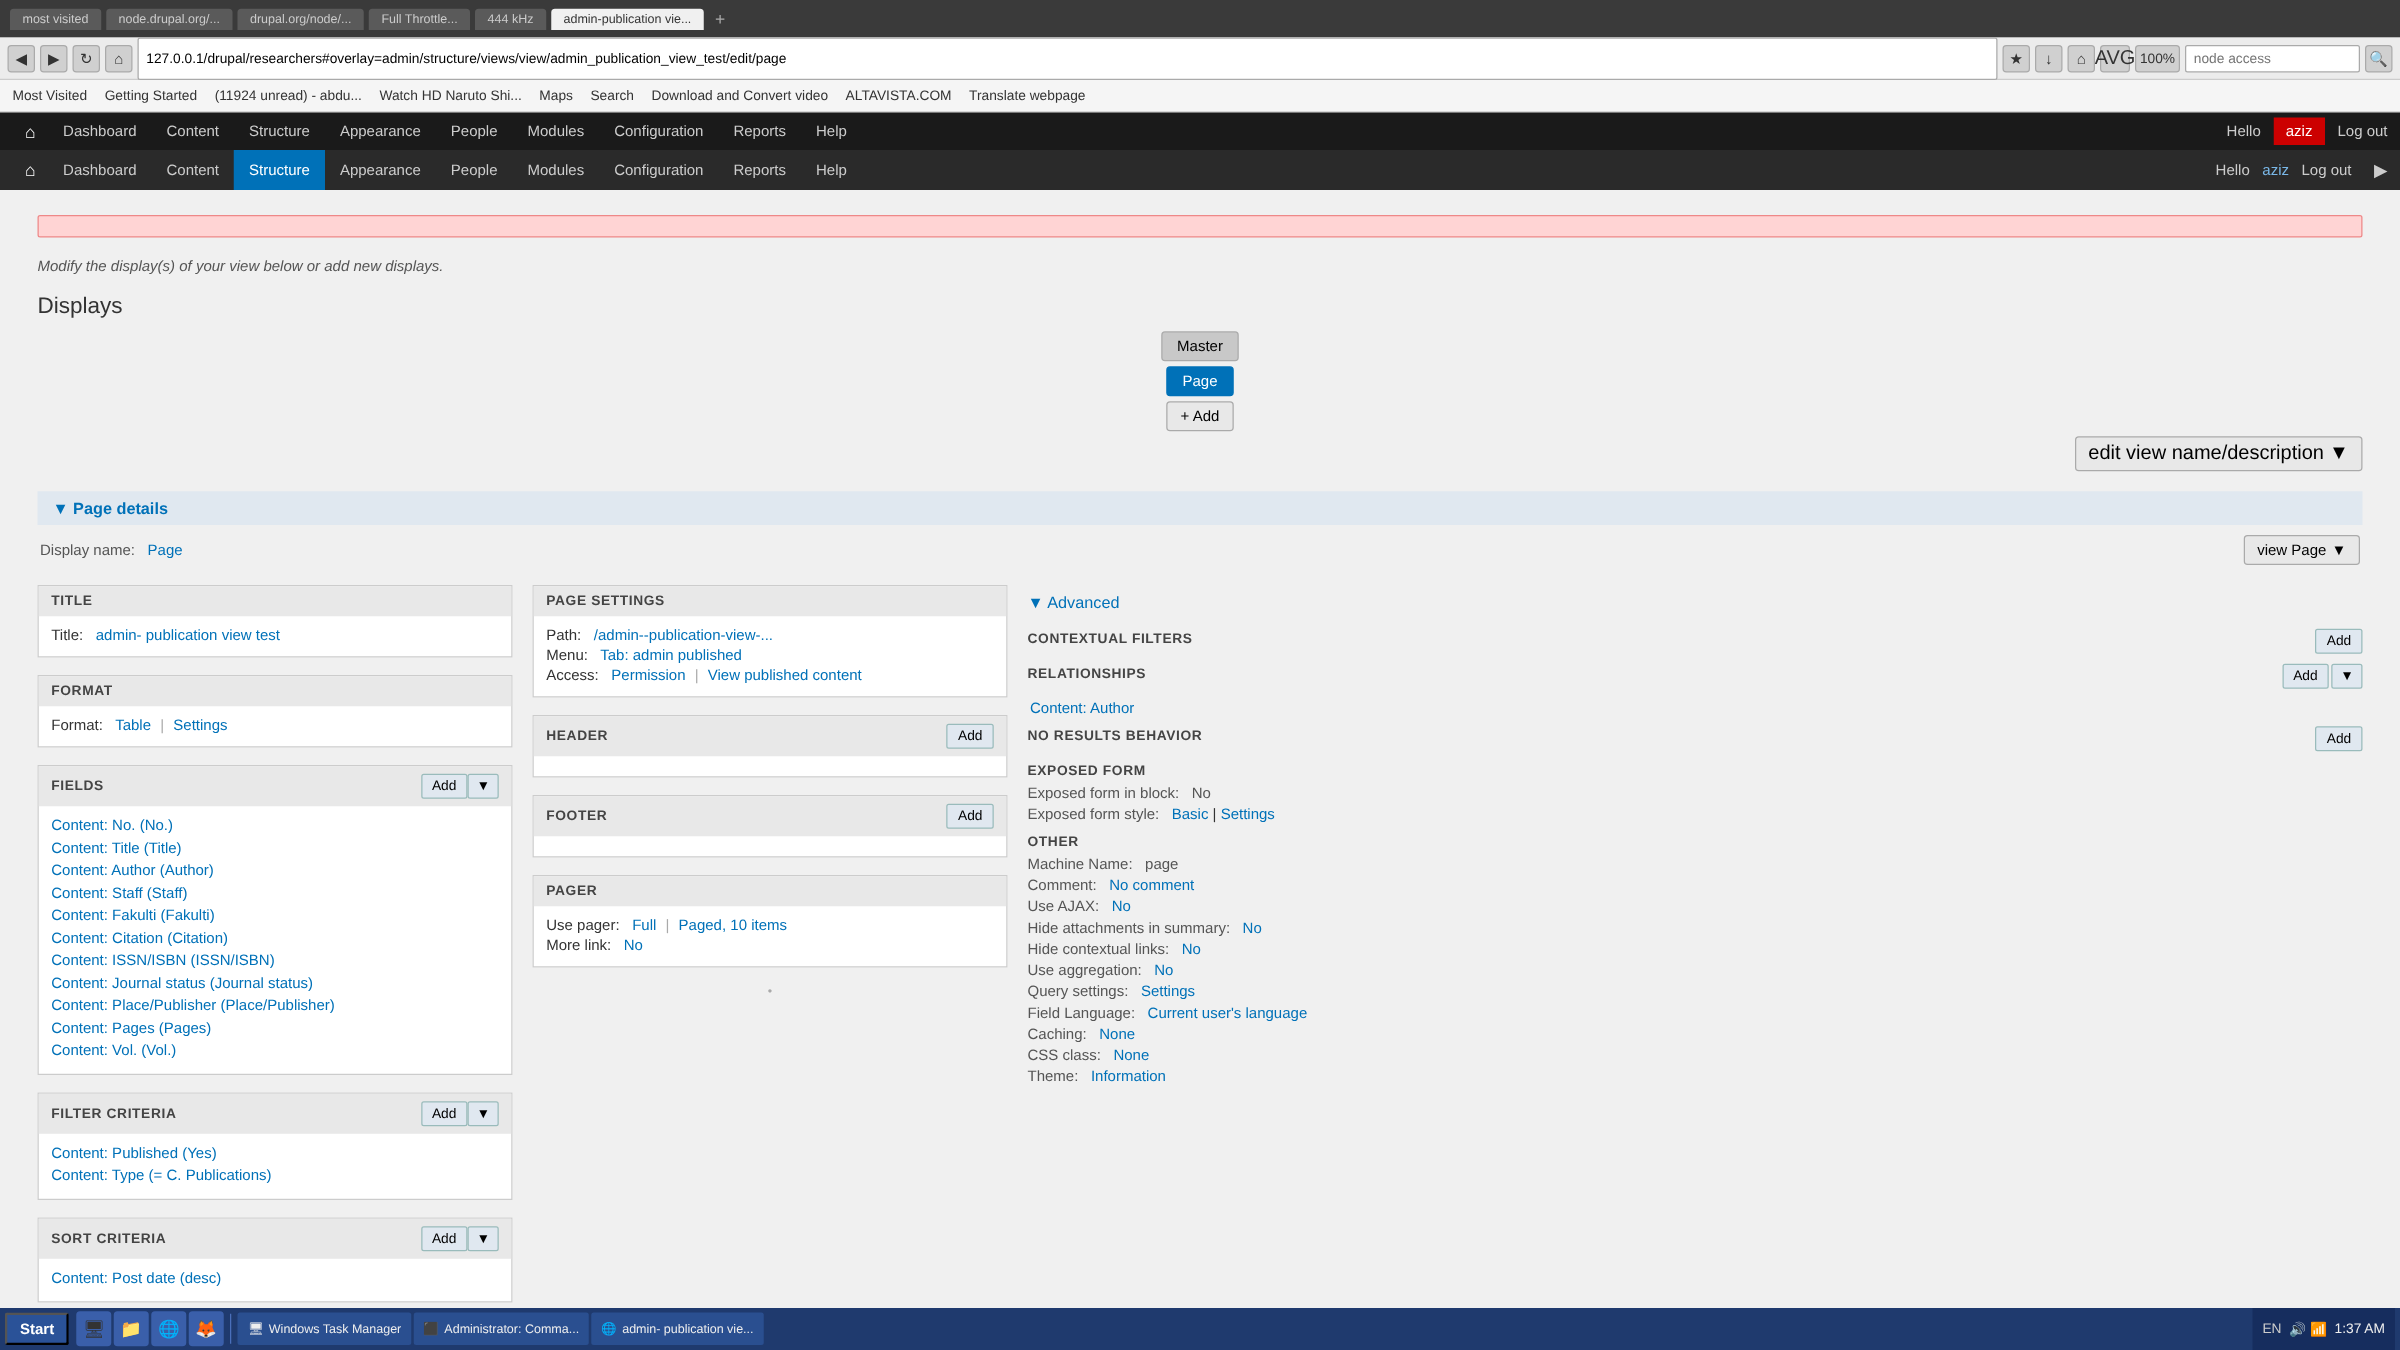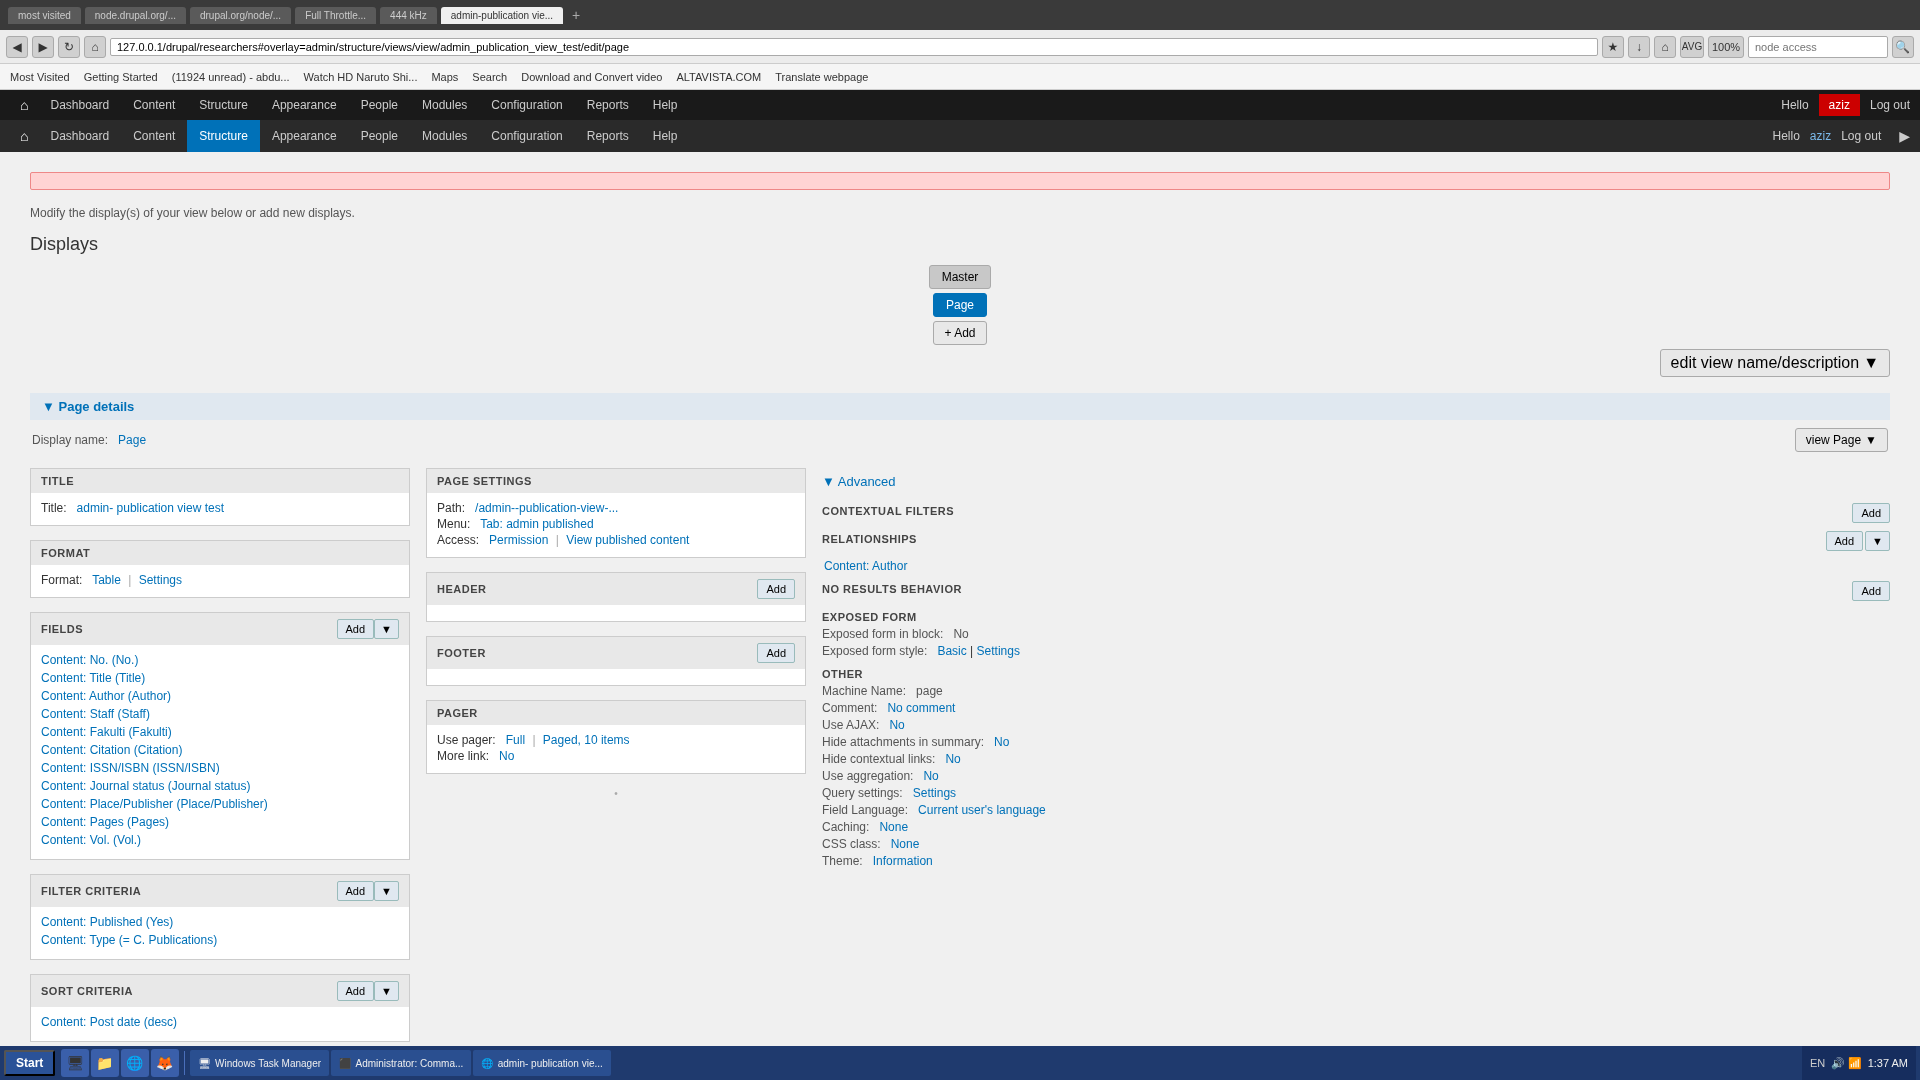--- a/index.html
+++ b/index.html
@@ -7,21 +7,21 @@
 
     
     .browser-chrome { background: #3a3a3a; height: 30px; display: flex; align-items: center; padding: 0 8px; gap: 4px; }
     .browser-tab { background: #5a5a5a; color: #ccc; font-size: 10px; padding: 3px 10px; border-radius: 3px 3px 0 0; white-space: nowrap; max-width: 160px; overflow: hidden; text-overflow: ellipsis; }
     .browser-tab.active { background: #f0f0f0; color: #333; }
     .browser-new-tab { color: #aaa; font-size: 14px; cursor: pointer; padding: 0 5px; }
 
     
     .address-bar-row { background: #ececec; height: 34px; display: flex; align-items: center; padding: 0 6px; gap: 4px; border-bottom: 1px solid #ccc; }
     .nav-btn { background: #d0d0d0; border: 1px solid #aaa; border-radius: 3px; width: 22px; height: 22px; display: flex; align-items: center; justify-content: center; font-size: 12px; cursor: pointer; }
-    .address-input { flex: 1; height: 18px; border: 1px solid #aaa; border-radius: 2px; padding: 0 6px; font-size: 11px; background: #fff; }
+    .address-input { flex: 1; height: 34px; border: 1px solid #aaa; border-radius: 2px; padding: 0 6px; font-size: 11px; background: #fff; }
     .search-input-bar { width: 140px; height: 22px; border: 1px solid #aaa; border-radius: 2px; padding: 0 6px; font-size: 11px; background: #fff; }
 
     
     .bookmarks-bar { background: #f5f5f5; height: 26px; display: flex; align-items: center; padding: 0 6px; gap: 6px; border-bottom: 1px solid #ccc; font-size: 11px; overflow: hidden; }
     .bookmark-item { color: #333; text-decoration: none; white-space: nowrap; padding: 2px 4px; cursor: pointer; }
 
     
     .drupal-nav1 { background: #1a1a1a; height: 30px; display: flex; align-items: center; padding: 0 10px; gap: 0; position: relative; }
     .drupal-nav1 .home-icon { color: #fff; font-size: 14px; padding: 0 10px; cursor: pointer; }
     .drupal-nav1 .nav-item { color: #ccc; font-size: 12px; padding: 8px 12px; cursor: pointer; height: 30px; display: flex; align-items: center; }
@@ -42,21 +42,21 @@
     .drupal-nav2 .collapse-btn { color: #ccc; font-size: 14px; cursor: pointer; margin-left: 8px; }
 
     
     .main-content { background: #f0f0f0; padding: 20px 30px; min-height: 700px; }
 
     
     .error-banner { background: #ffd4d4; border: 1px solid #e88; padding: 8px 14px; margin-bottom: 16px; border-radius: 2px; }
 
     
     .section-title { font-size: 18px; font-weight: normal; color: #333; margin-bottom: 10px; }
-    .modify-text { font-size: 12px; color: #555; margin-bottom: 14px; }
+    .modify-text { font-size: 12px; color: #555; margin-bottom: 14px; font-style: italic; }
 
     
     .display-tabs { display: flex; align-items: center; gap: 4px; margin-bottom: 16px; flex-direction: column; }
     .display-tab { padding: 4px 12px; border: 1px solid #aaa; background: #e0e0e0; cursor: pointer; font-size: 12px; border-radius: 3px; }
     .display-tab.active { background: #0071b8; color: #fff; border-color: #0071b8; }
     .display-tab-master { background: #c8c8c8; }
     .add-tab { background: #e8e8e8; border: 1px solid #aaa; padding: 4px 10px; cursor: pointer; font-size: 12px; border-radius: 3px; display: flex; align-items: center; gap: 4px; }
     .edit-view-btn { margin-left: auto; background: #e8e8e8; border: 1px solid #aaa; padding: 4px 10px; cursor: pointer; font-size: 16px; border-radius: 3px; display: flex; align-items: center; gap: 4px; }
 
     
@@ -121,21 +121,21 @@
 
 <div class="address-bar-row">
   <div class="nav-btn">◀</div>
   <div class="nav-btn">▶</div>
   <div class="nav-btn">↻</div>
   <div class="nav-btn">⌂</div>
   <input class="address-input" type="text" value="127.0.0.1/drupal/researchers#overlay=admin/structure/views/view/admin_publication_view_test/edit/page" style="">
   <div class="nav-btn">★</div>
   <div class="nav-btn">↓</div>
   <div class="nav-btn">⌂</div>
-  <div class="nav-btn" style="width:24px;font-size:10px;">AVG</div>
+  <div class="nav-btn" style="width:24px;font-size:16px;">AVG</div>
   <div class="nav-btn" style="width:36px;font-size:11px;">100%</div>
   <input class="search-input-bar" type="text" placeholder="node access" style="">
   <div class="nav-btn">🔍</div>
 </div>
 
 <div class="bookmarks-bar">
   <a class="bookmark-item">Most Visited</a>
   <a class="bookmark-item">Getting Started</a>
   <a class="bookmark-item">(11924 unread) - abdu...</a>
   <a class="bookmark-item">Watch HD Naruto Shi...</a>

